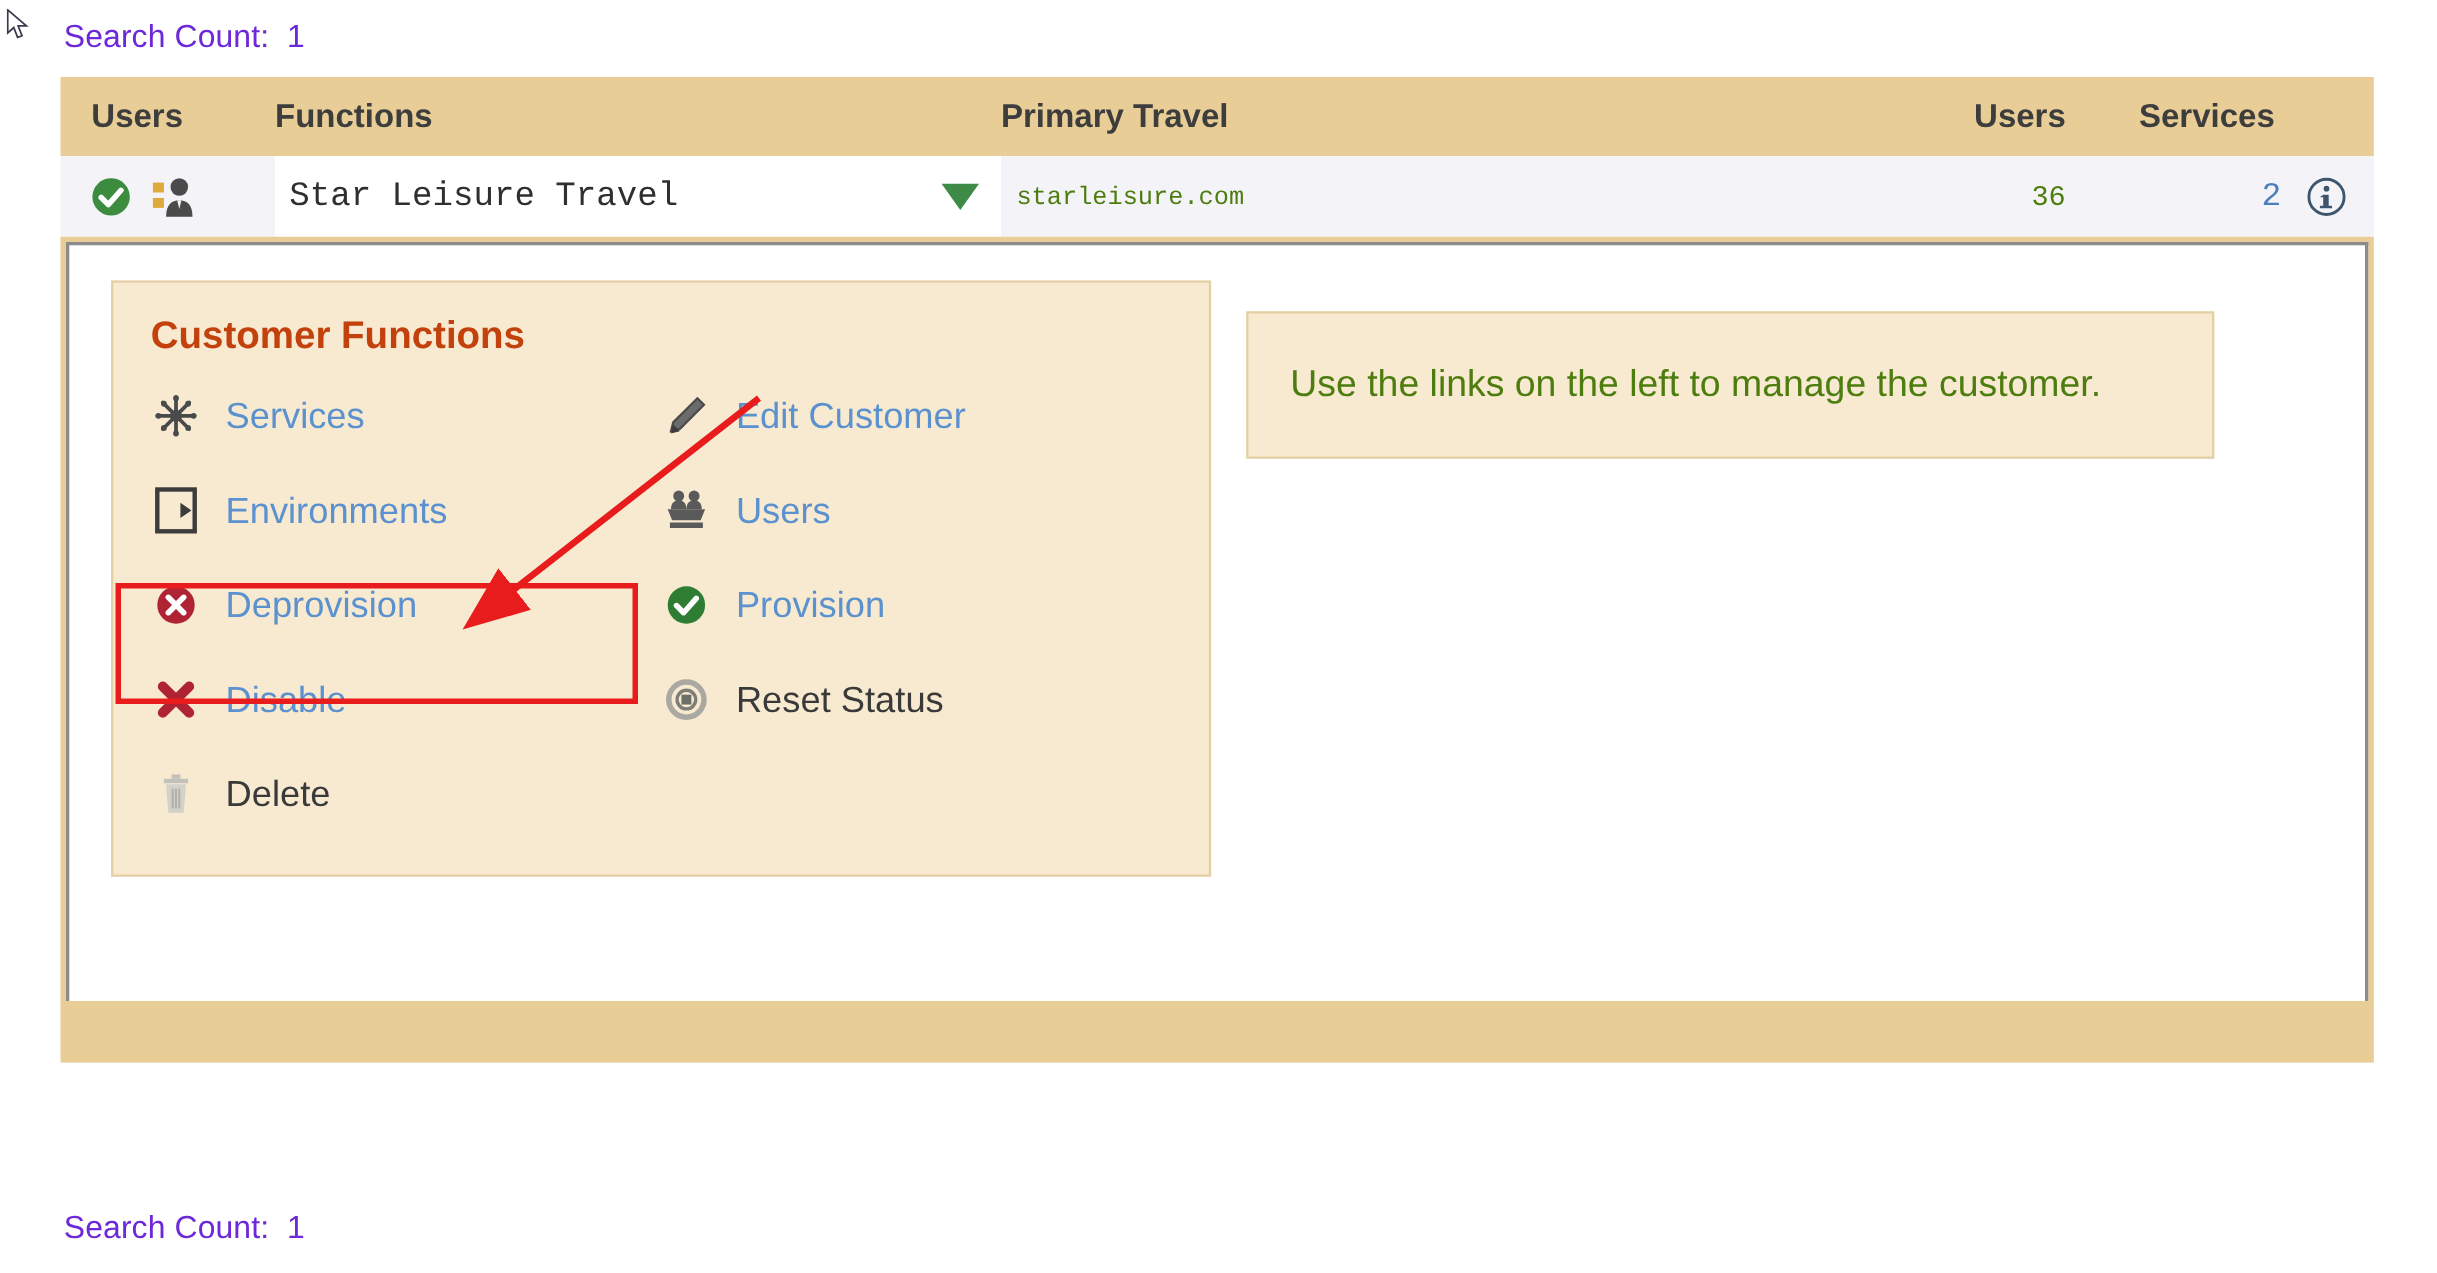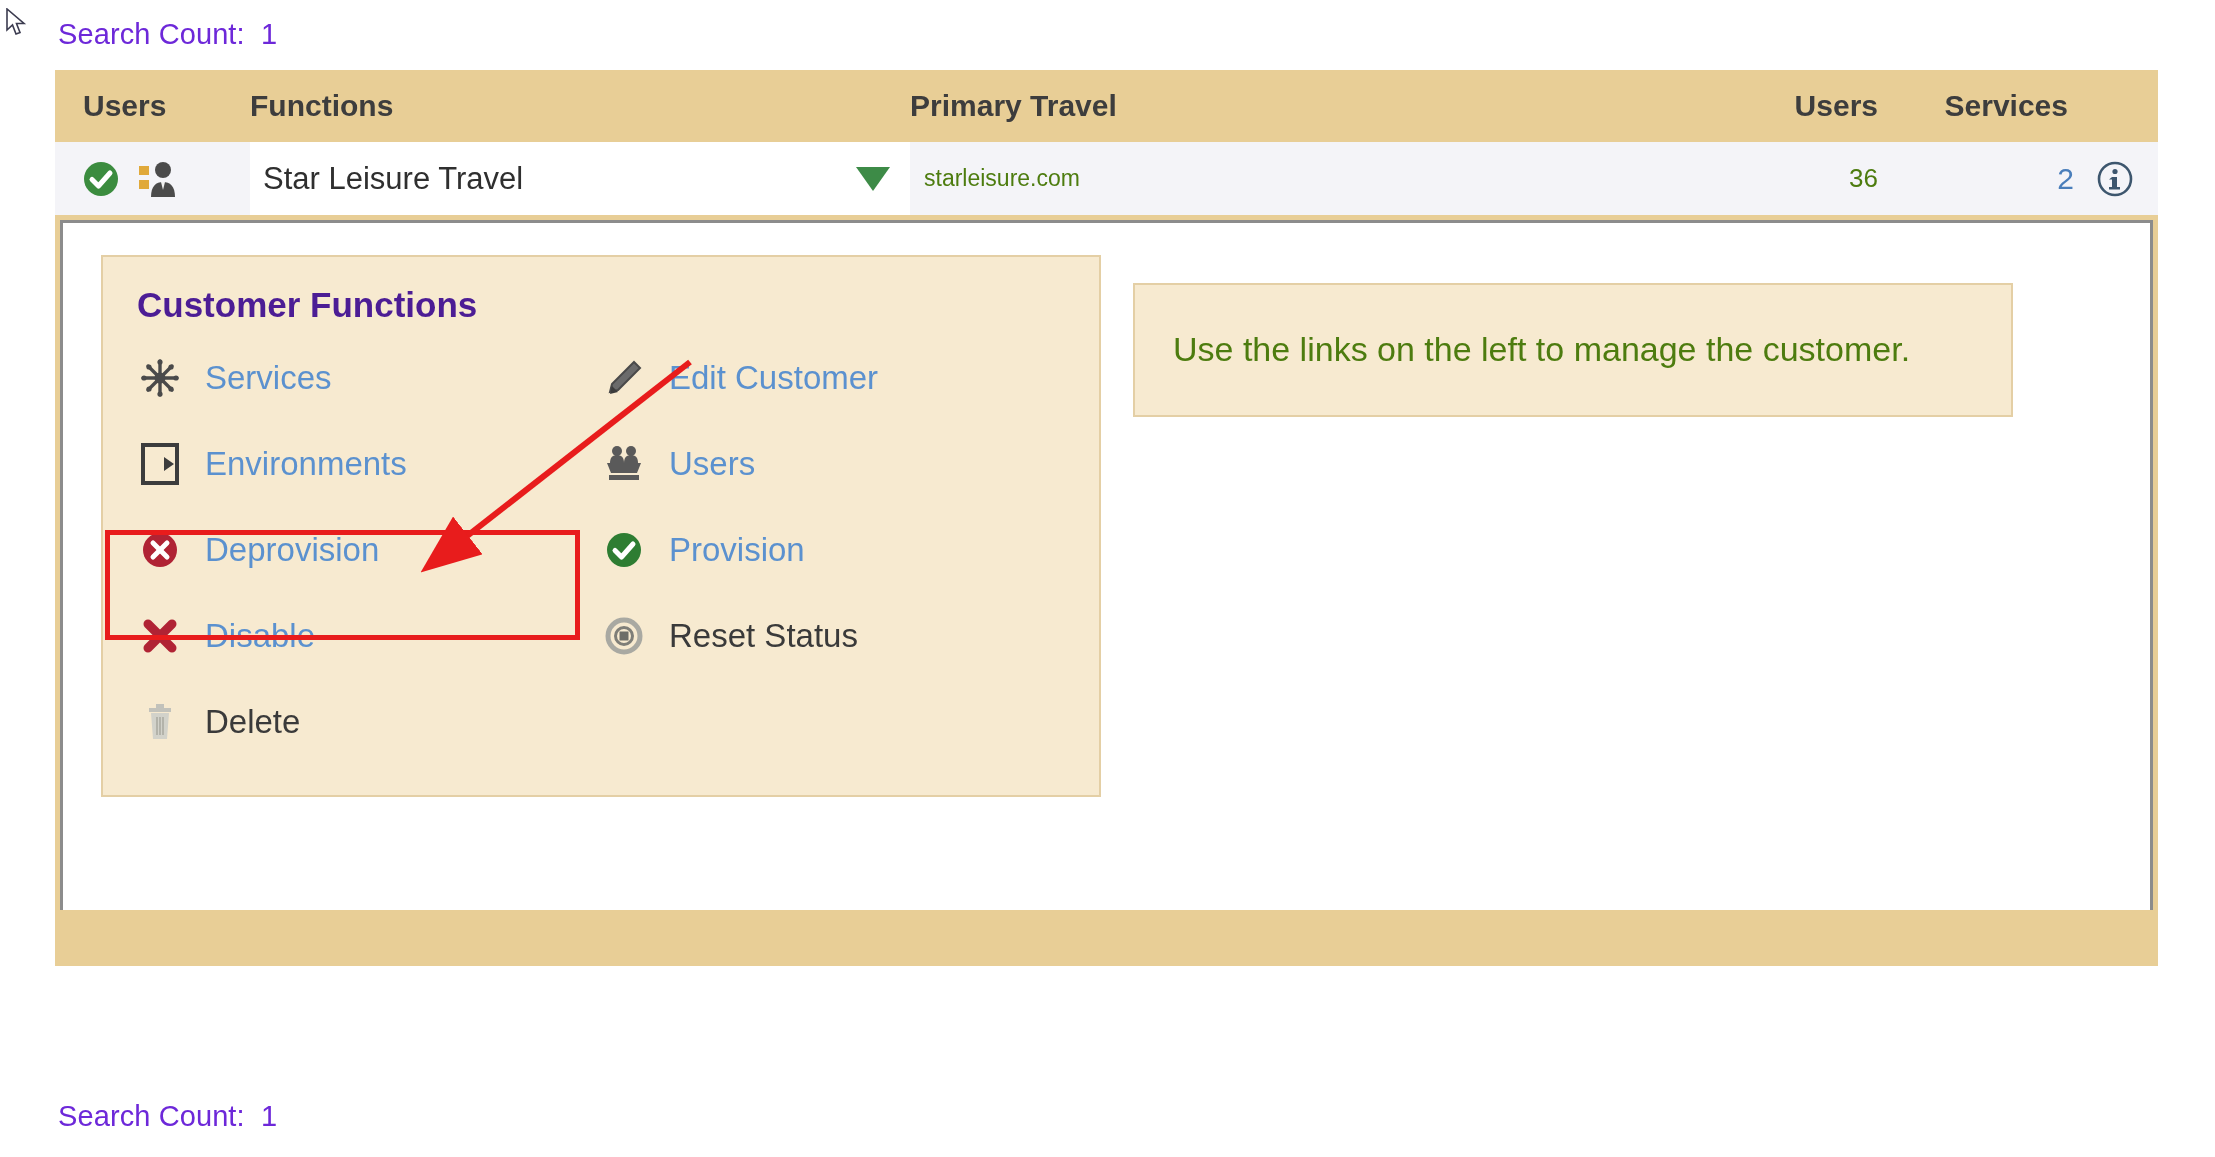--- a/index.html
+++ b/index.html
@@ -69,20 +69,21 @@
   .th-status   { width: 195px; padding-left: 28px; box-sizing: border-box; }
   .th-customer { width: 660px; }
   .th-domain   { flex: 1 1 auto; }
   .th-users    { width: 230px; text-align: right; }
   .th-services { width: 280px; text-align: right; padding-right: 90px; box-sizing: border-box; }
 
   .trow {
     display: flex;
     height: 73px;
     background: #ffffff;
+    font-family: Liberation Mono, monospace;
   }
   .cell-status {
     width: 195px;
     height: 73px;
     display: flex;
     align-items: center;
     gap: 16px;
     padding-left: 26px;
     box-sizing: border-box;
     background: #f4f4f8;
@@ -168,21 +169,21 @@
   .func-panel {
     width: 1000px;
     background: #f7ead0;
     border: 2px solid #e4cfa5;
     padding: 28px 34px 30px 34px;
     box-sizing: border-box;
   }
   .func-title {
     font-size: 35px;
     font-weight: bold;
-    color: #4c1d95;
+    color: #c2410c;
     margin: 0 0 10px 0;
   }
   .func-cols {
     display: flex;
   }
   .func-col { width: 50%; }
   .func-col.right { padding-top: 0px; }
 
   .func-item {
     display: flex;

